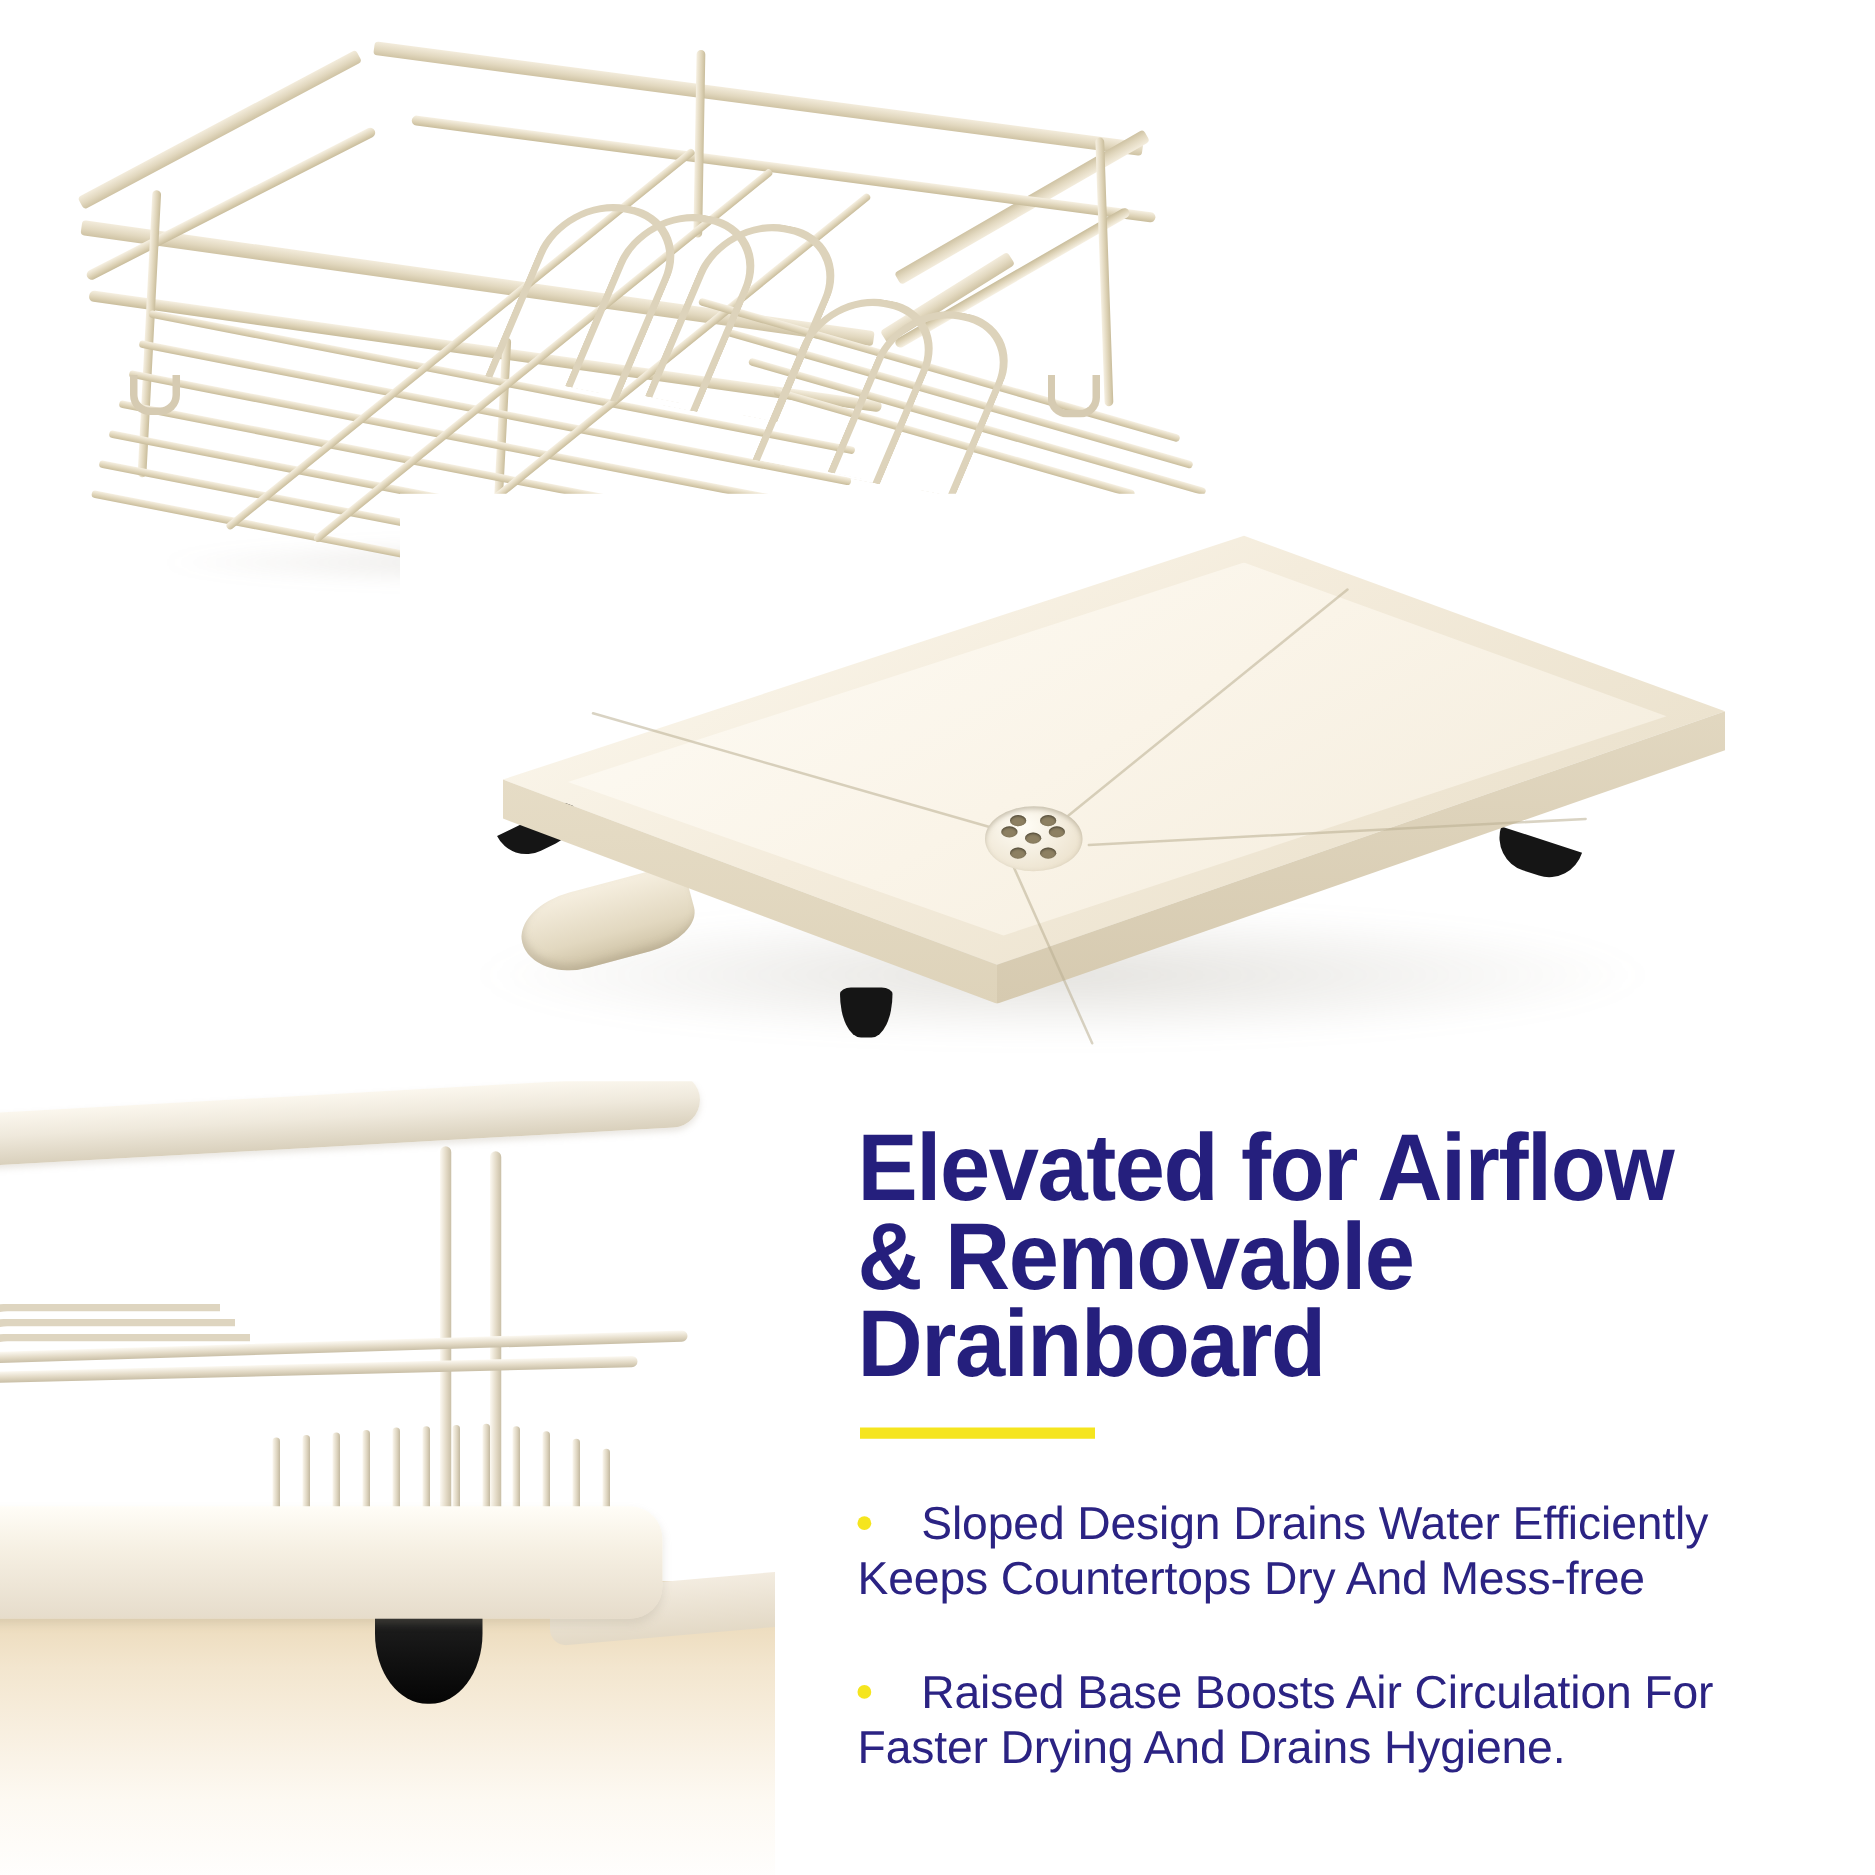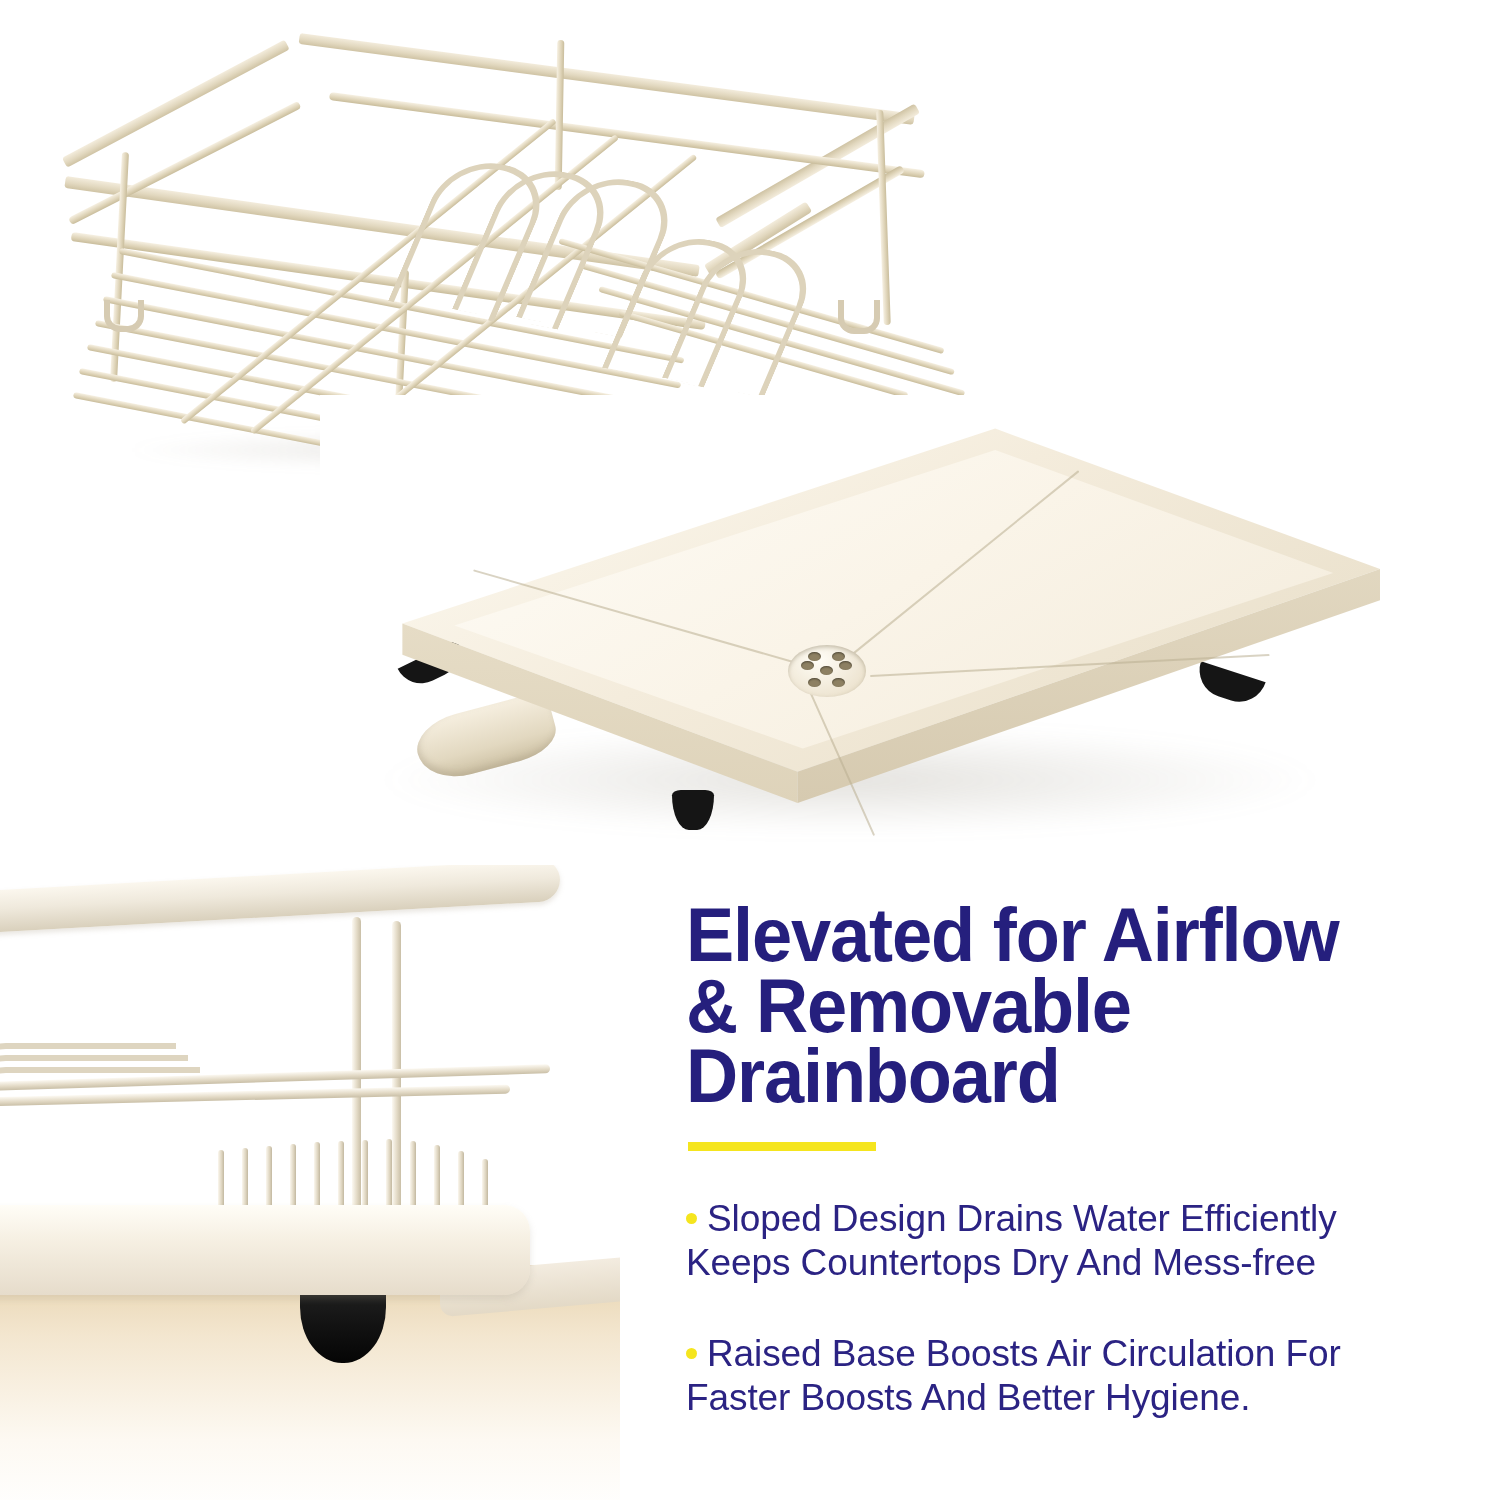--- a/index.html
+++ b/index.html
@@ -134,21 +134,21 @@
     line-height:1.20;
     letter-spacing:-.1px;
     font-weight:400;
     position:relative;
     padding-left:0;
   }
   .bullet .dot{
     display:inline-block;width:11px;height:11px;border-radius:50%;
     background:#f5e51e;vertical-align:middle;margin:0 10px 6px 0;
   }
-  .bullet-txt{white-space:pre-line;}
+  .bullet-txt{white-space:pre-line;margin-left:30px;}
 </style>
 </head>
 <body>
 
 <div id="stage">
 
   <div class="photo-basket">
     <div class="bk-shadow"></div>
 
     <div class="bk bk-rail" style="left:300px;top:33px;width:620px;height:11px;transform:rotate(7.5deg);transform-origin:0 0;"></div>
@@ -272,18 +272,18 @@
 
     <div class="divider"></div>
 
     <ul class="bullets">
       <li class="bullet">
         <span class="dot"></span><span class="bullet-txt">Sloped Design Drains Water Efficiently
 Keeps Countertops Dry And Mess-free</span>
       </li>
       <li class="bullet">
         <span class="dot"></span><span class="bullet-txt">Raised Base Boosts Air Circulation For
-Faster Boosts And Better Hygiene.</span>
+Faster Drying And Drains Hygiene.</span>
       </li>
     </ul>
   </div>
 
 </div>
 
 </body></html>

